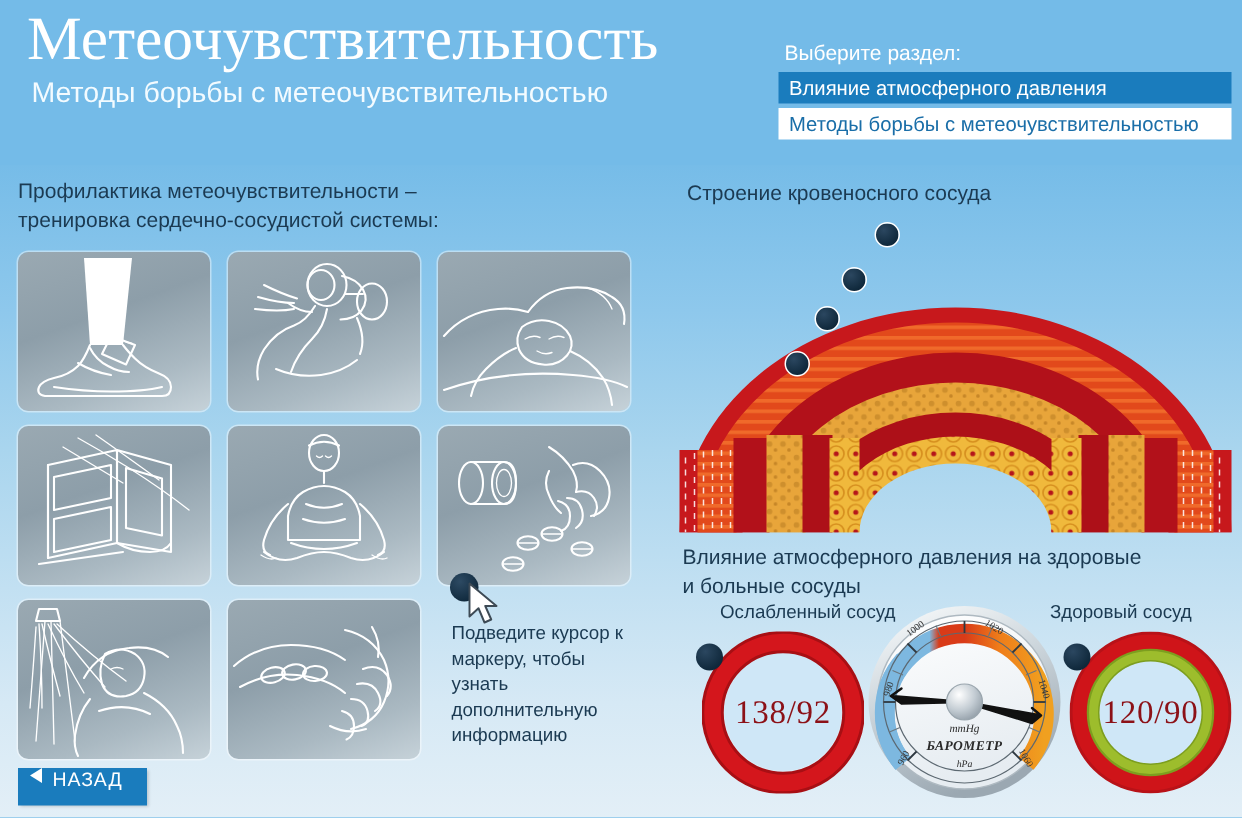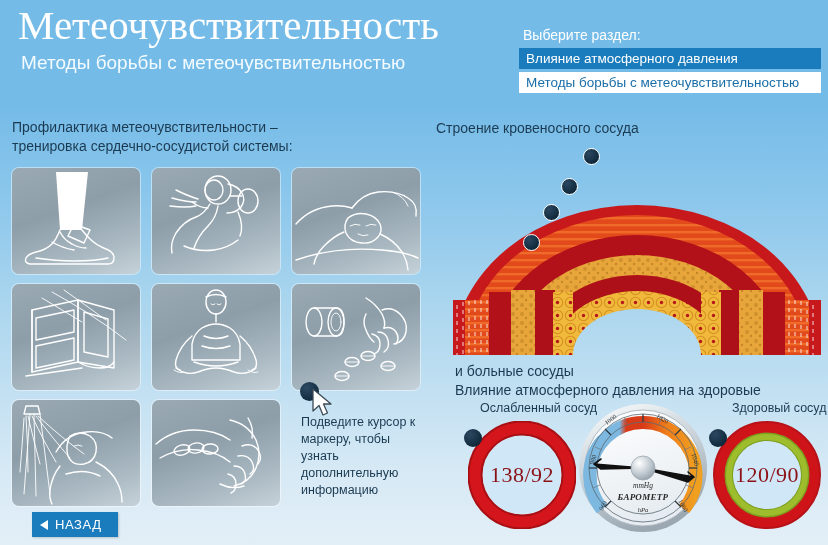--- a/index.html
+++ b/index.html
@@ -88,45 +88,44 @@
     position: absolute; left: 1px; top: 32px;
     font-size: 12.5px; color: #1b3a52; line-height: 17px; width: 128px;
   }
 
   
   #back-btn {
     position: absolute; left: 12px; top: 512px;
     height: 25px; min-width: 86px; padding: 0 12px 0 8px;
     background: #1a7cbd; color: #ffffff;
     font-size: 13px; letter-spacing: .6px;
-    display: flex; align-items: center; gap: 7px; cursor: pointer;
+    display: flex; gap: 7px; cursor: pointer;
     box-shadow: 1px 1px 2px rgba(0,0,0,.18);
-    margin-left: 20px;
   }
   #back-btn .tri {
     width: 0; height: 0; border-style: solid;
     border-width: 5px 8px 5px 0; border-color: transparent #fff transparent transparent;
   }
 
   
   .rhead {
     position: absolute; font-size: 14px; color: #1b3a52; line-height: 19px;
   }
-  #vessel-title { left: 436px; top: 119px; }
+  #vessel-title { left: 458px; top: 119px; }
   #pressure-title { left: 455px; top: 362px; }
   #vessel-wrap { position: absolute; left: 447px; top: 140px; width: 381px; height: 215px; }
   .vmark {
     position: absolute; width: 17px; height: 17px; border-radius: 50%;
     background: radial-gradient(circle at 35% 30%, #2b4760, #10293c 70%, #0b1f30);
     border: 1.6px solid #ffffff; cursor: pointer;
   }
 
   .circ-label { position: absolute; font-size: 12.5px; color: #1b3a52; text-align: center; }
   #label-weak { left: 480px; top: 401px; }
-  #label-healthy { left: 700px; top: 401px; margin-left: 32px; }
+  #label-healthy { left: 700px; top: 401px; }
 
   .bpcirc { position: absolute; width: 108px; height: 108px; }
   #bp-weak { left: 468px; top: 421px; }
   #bp-healthy { left: 713px; top: 421px; }
   .bp-value {
     position: absolute; inset: 0; display: flex; align-items: center; justify-content: center;
     font-family: "Liberation Serif", serif; font-size: 22px; color: #8c1117;
     letter-spacing: .5px;
   }
   .bp-marker {
@@ -396,22 +395,22 @@
       </g>
     </svg>
 
     <div class="vmark" style="left:136px;top:8px;"></div>
     <div class="vmark" style="left:114px;top:38px;"></div>
     <div class="vmark" style="left:96px;top:64px;"></div>
     <div class="vmark" style="left:76px;top:94px;"></div>
   </div>
 
   <div class="rhead" id="pressure-title">
+    <div>Влияние атмосферного давления на здоровые</div>
     <div>и больные сосуды</div>
-    <div>Влияние атмосферного давления на здоровые</div>
   </div>
 
   <div class="circ-label" id="label-weak">Ослабленный сосуд</div>
   <div class="circ-label" id="label-healthy">Здоровый сосуд</div>
 
   <div class="bpcirc" id="bp-weak">
     <svg width="108" height="108" viewBox="0 0 108 108">
       <circle cx="54" cy="54" r="47" fill="none" stroke="#a80f14" stroke-width="15"></circle>
       <circle cx="54" cy="54" r="47" fill="none" stroke="#d4161c" stroke-width="11"></circle>
       <circle cx="54" cy="54" r="39" fill="#cfe7f7"></circle>

